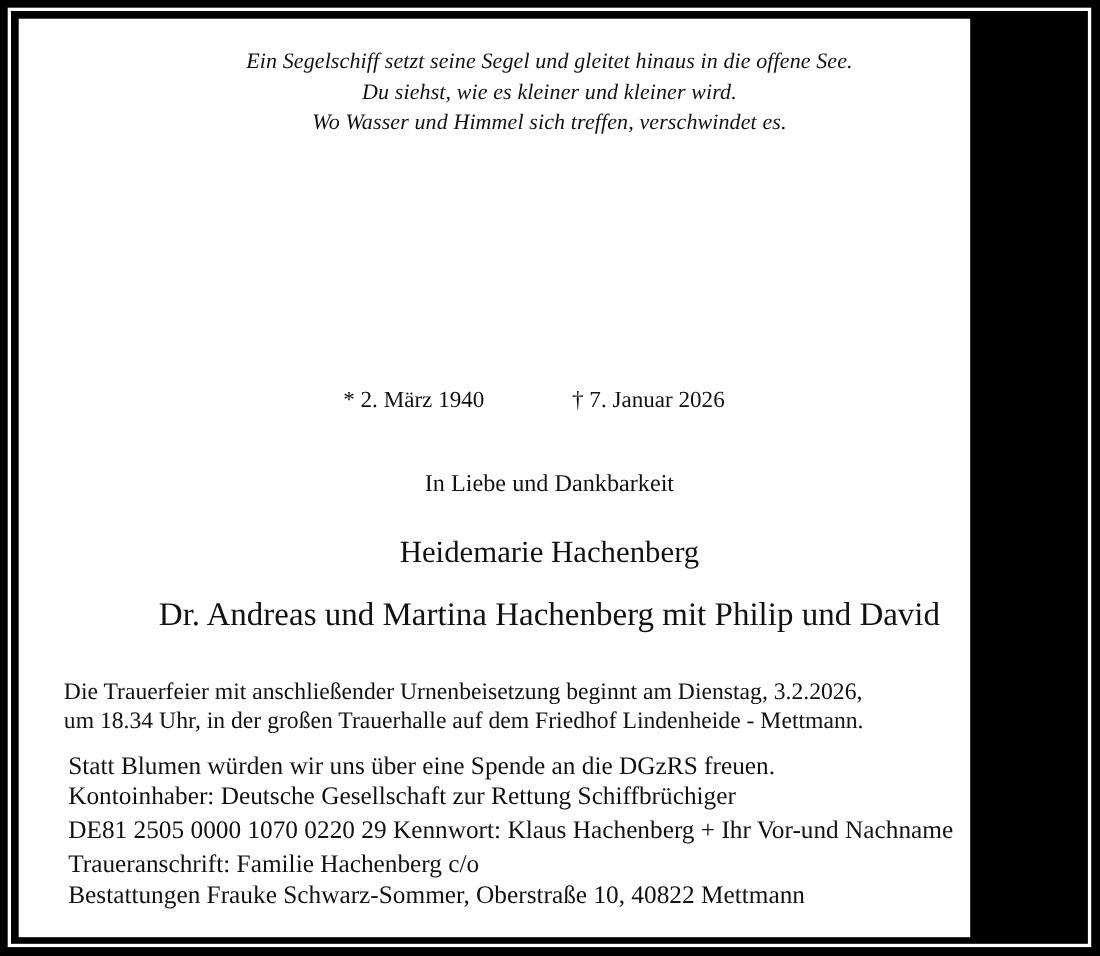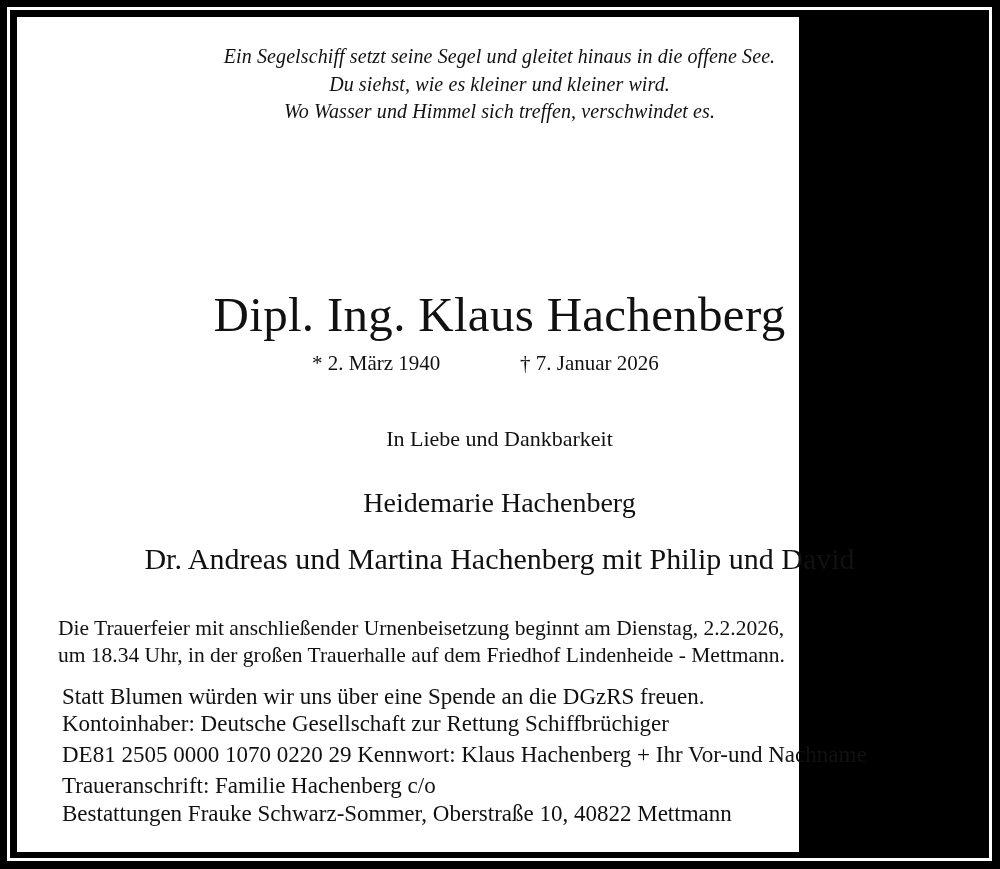--- a/index.html
+++ b/index.html
@@ -29,21 +29,21 @@
     }
     .inner-frame {
       position: absolute;
       left: 10px; top: 10px;
       width: 979px; height: 848px;
       background: #000000;
     }
     .content {
       position: absolute;
       left: 17px; top: 17px;
-      width: 782px; height: 835px;
+      width: 865px; height: 835px;
       background: #ffffff;
     }
     .line {
       position: absolute;
       white-space: nowrap;
       line-height: 1;
     }
     .center {
       left: 0;
       width: 965px;
@@ -91,33 +91,32 @@
 <div class="gap-frame"></div>
 <div class="inner-frame"></div>
 
 <div class="content">
 
   <div class="line center poem" style="top:29px;">Ein Segelschiff setzt seine Segel und gleitet hinaus in die offene See.</div>
   <div class="line center poem" style="top:57px;">Du siehst, wie es kleiner und kleiner wird.</div>
   <div class="line center poem" style="top:84px;">Wo Wasser und Himmel sich treffen, verschwindet es.</div>
 
 
-  <div class="line center deceased-name" style="top:273px;">Dipl. Ing. Klaus Hachenberg</div>
 
   <div class="line dates" style="top:336px; left:0; width:965px; height:24px;">
     <span class="birth">* 2. März 1940</span>
     <span class="death">† 7. Januar 2026</span>
   </div>
 
   <div class="line center thanks" style="top:411px;">In Liebe und Dankbarkeit</div>
 
   <div class="line center mourner-primary" style="top:472px;">Heidemarie Hachenberg</div>
   <div class="line center mourner-family" style="top:527px;">Dr. Andreas und Martina Hachenberg mit Philip und David</div>
 
-  <div class="line ceremony" style="top:601px;">Die Trauerfeier mit anschließender Urnenbeisetzung beginnt am Dienstag, 2.2.2026,</div>
+  <div class="line ceremony" style="top:601px;">Die Trauerfeier mit anschließender Urnenbeisetzung beginnt am Dienstag, 3.2.2026,</div>
   <div class="line ceremony" style="top:628px;">um 18.34 Uhr, in der großen Trauerhalle auf dem Friedhof Lindenheide - Mettmann.</div>
 
   <div class="line info" style="top:668px;">Statt Blumen würden wir uns über eine Spende an die DGzRS freuen.</div>
   <div class="line info" style="top:695px;">Kontoinhaber: Deutsche Gesellschaft zur Rettung Schiffbrüchiger</div>
   <div class="line info" style="top:726px;">DE81 2505 0000 1070 0220 29  Kennwort: Klaus Hachenberg + Ihr Vor-und Nachname</div>
 
   <div class="line info" style="top:757px;">Traueranschrift: Familie Hachenberg c/o</div>
   <div class="line info" style="top:785px;">Bestattungen Frauke Schwarz-Sommer, Oberstraße 10, 40822 Mettmann</div>
 
 </div>

